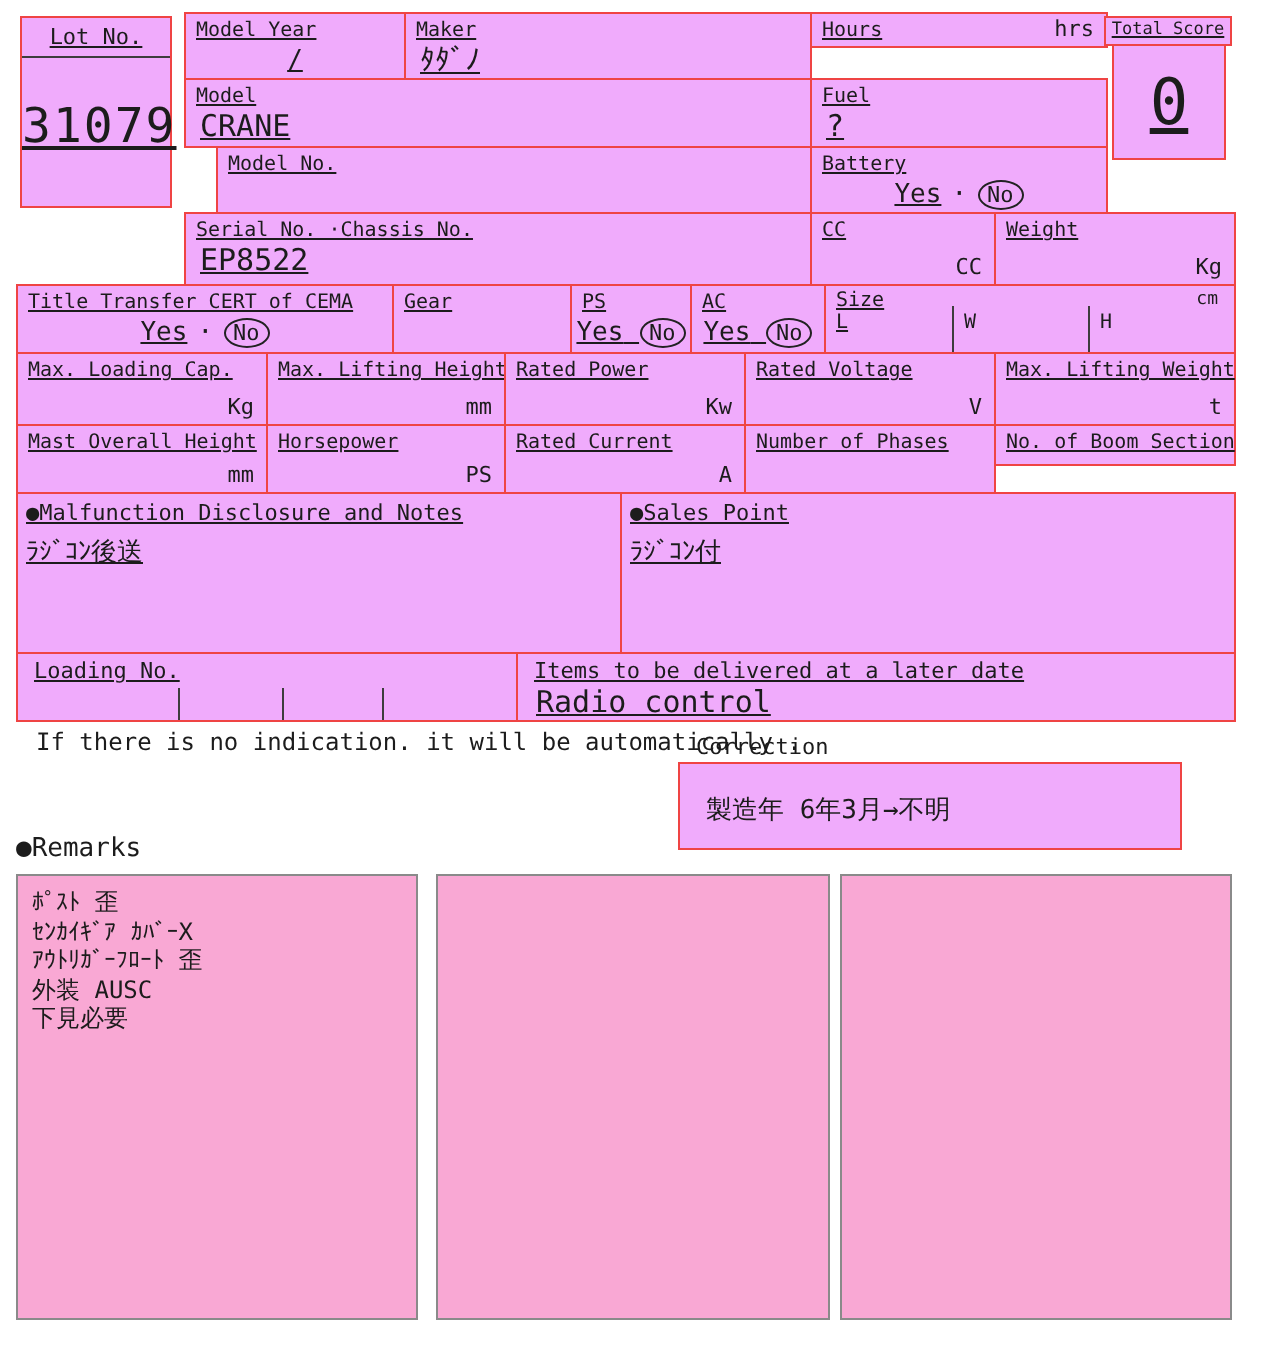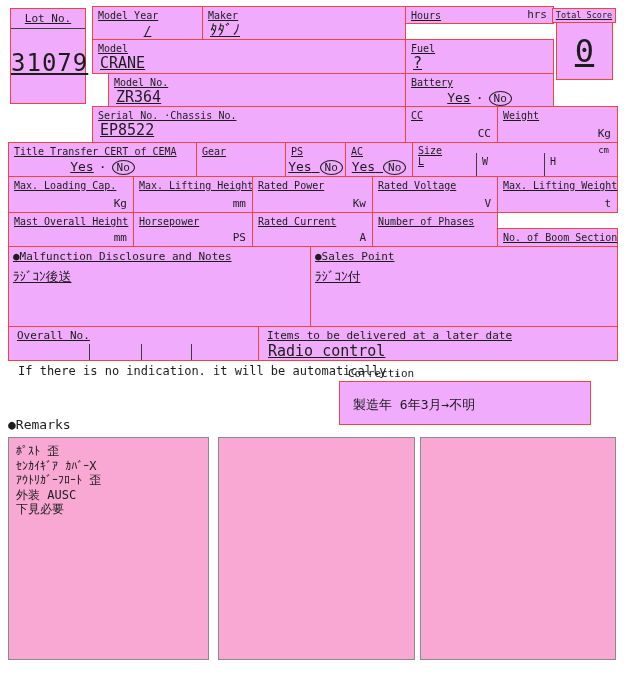--- a/index.html
+++ b/index.html
@@ -109,21 +109,20 @@
     <div class="lbl">Model</div>
     <div class="val">CRANE</div>
   </div>
   <div class="cell" style="left:405px;top:39px;width:149px;height:35px;">
     <div class="lbl">Fuel</div>
     <div class="val">?</div>
   </div>
 
   <div class="cell" style="left:92px;top:73px;width:314px;height:34px;margin-left:16px;">
     <div class="lbl">Model No.</div>
-    <div class="val">ZR364</div>
   </div>
   <div class="cell" style="left:405px;top:73px;width:149px;height:34px;">
     <div class="lbl">Battery</div>
     <div class="center-val">
       <span>Yes</span><span class="sep">·</span><span class="no-circle">No</span>
     </div>
   </div>
 
   <div class="cell" style="left:92px;top:106px;width:314px;height:37px;">
     <div class="lbl">Serial No. ·Chassis No.</div>
@@ -198,35 +197,35 @@
     <div class="lbl">Horsepower</div>
     <div class="unit">PS</div>
   </div>
   <div class="cell" style="left:252px;top:212px;width:121px;height:35px;">
     <div class="lbl">Rated Current</div>
     <div class="unit">A</div>
   </div>
   <div class="cell" style="left:372px;top:212px;width:126px;height:51px;">
     <div class="lbl">Number of Phases</div>
   </div>
-  <div class="cell" style="left:497px;top:212px;width:121px;height:21px;margin-top:16px;">
+  <div class="cell" style="left:497px;top:212px;width:121px;height:21px;">
     <div class="lbl">No. of Boom Section</div>
   </div>
 
   <div class="cell" style="left:8px;top:246px;width:303px;height:81px;">
     <div class="lbl" style="font-size:11px;padding-top:4px;padding-left:4px;">●Malfunction Disclosure and Notes</div>
     <div class="val-sm" style="margin-top:5px;padding-left:4px;">ﾗｼﾞｺﾝ後送</div>
   </div>
   <div class="cell" style="left:310px;top:246px;width:308px;height:81px;">
     <div class="lbl" style="font-size:11px;padding-top:4px;padding-left:4px;">●Sales Point</div>
     <div class="val-sm" style="margin-top:5px;padding-left:4px;">ﾗｼﾞｺﾝ付</div>
   </div>
 
   <div class="cell" style="left:8px;top:326px;width:251px;height:35px;">
-    <div class="lbl" style="font-size:11px;padding-left:8px;">Overall No.</div>
+    <div class="lbl" style="font-size:11px;padding-left:8px;">Loading No.</div>
     <div class="vdiv" style="left:80px;top:17px;bottom:0;"></div>
     <div class="vdiv" style="left:132px;top:17px;bottom:0;"></div>
     <div class="vdiv" style="left:182px;top:17px;bottom:0;"></div>
   </div>
   <div class="cell" style="left:258px;top:326px;width:360px;height:35px;">
     <div class="lbl" style="font-size:11px;padding-left:8px;">Items to be delivered at a later date</div>
     <div class="val" style="padding-left:9px;margin-top:1px;">Radio control</div>
   </div>
 
   <div class="freetext" style="left:18px;top:364px;font-size:12px;">If there is no indication. it will be automatically .</div>

